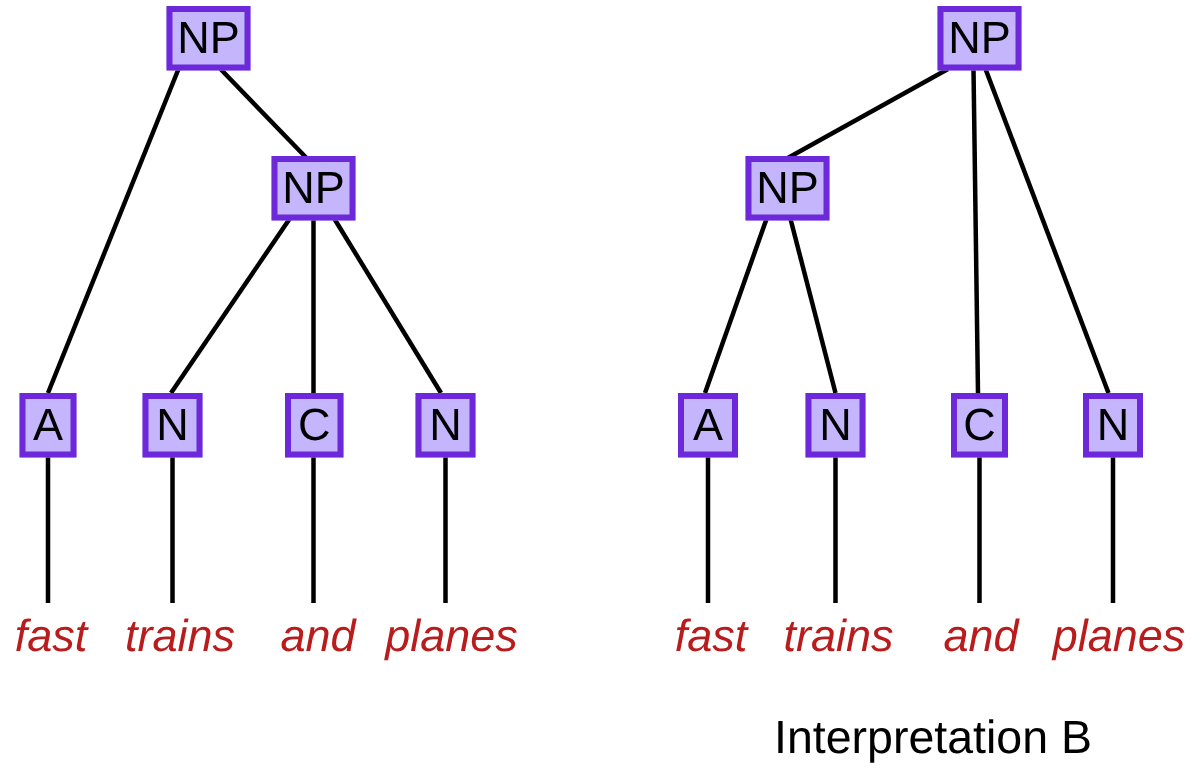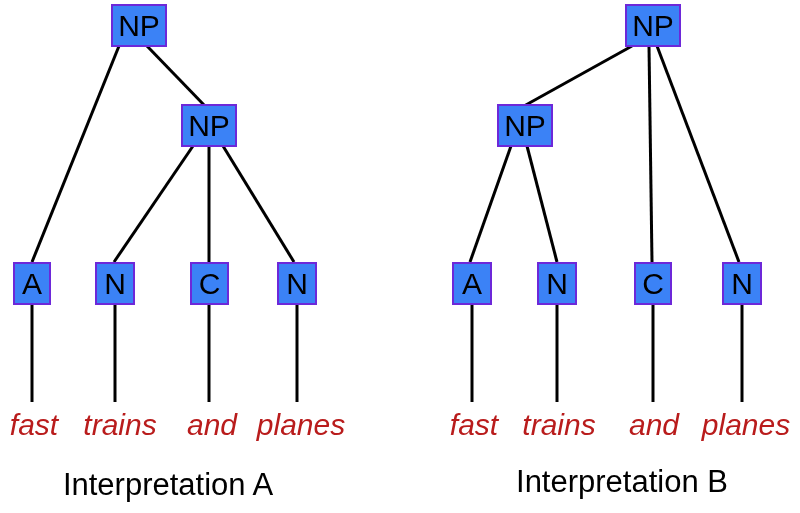--- a/index.html
+++ b/index.html
@@ -14,22 +14,22 @@
     position: relative;
     width: 800px; height: 513px;
     background: #ffffff;
   }
   .edges {
     position: absolute;
     left: 0; top: 0;
   }
   .node {
     position: absolute;
-    border: 2px solid #6d28d9;
-    background: #3b82f6;
+    border: 4px solid #6d28d9;
+    background: #c4b5fd;
     display: flex;
     align-items: center;
     justify-content: center;
     font-size: 30px;
     line-height: 1;
     color: #000000;
   }
   .word {
     position: absolute;
     font-style: italic;
@@ -83,29 +83,28 @@
   <div class="node" style="left:13px;  top:262px; width:38px; height:43px">A</div>
   <div class="node" style="left:95px;  top:262px; width:40px; height:43px">N</div>
   <div class="node" style="left:190px; top:262px; width:39px; height:43px">C</div>
   <div class="node" style="left:277px; top:262px; width:40px; height:43px">N</div>
 
   <div class="word" style="left:34px;  top:410px">fast</div>
   <div class="word" style="left:120px; top:410px">trains</div>
   <div class="word" style="left:212px; top:410px">and</div>
   <div class="word" style="left:301px; top:410px">planes</div>
 
-  <div class="caption" style="left:168px; top:469px">Interpretation A</div>
 
   <div class="node" style="left:625px; top:4px;  width:56px; height:43px">NP</div>
   <div class="node" style="left:497px; top:104px; width:56px; height:43px">NP</div>
   <div class="node" style="left:452px; top:262px; width:40px; height:43px">A</div>
   <div class="node" style="left:537px; top:262px; width:40px; height:43px">N</div>
   <div class="node" style="left:634px; top:262px; width:38px; height:43px">C</div>
   <div class="node" style="left:722px; top:262px; width:40px; height:43px">N</div>
 
   <div class="word" style="left:474px; top:410px">fast</div>
   <div class="word" style="left:559px; top:410px">trains</div>
   <div class="word" style="left:654px; top:410px">and</div>
   <div class="word" style="left:746px; top:410px">planes</div>
 
-  <div class="caption" style="left:622px; top:466px">Interpretation B</div>
+  <div class="caption" style="left:622px; top:476px">Interpretation B</div>
 
 </div>
 
 </body></html>

